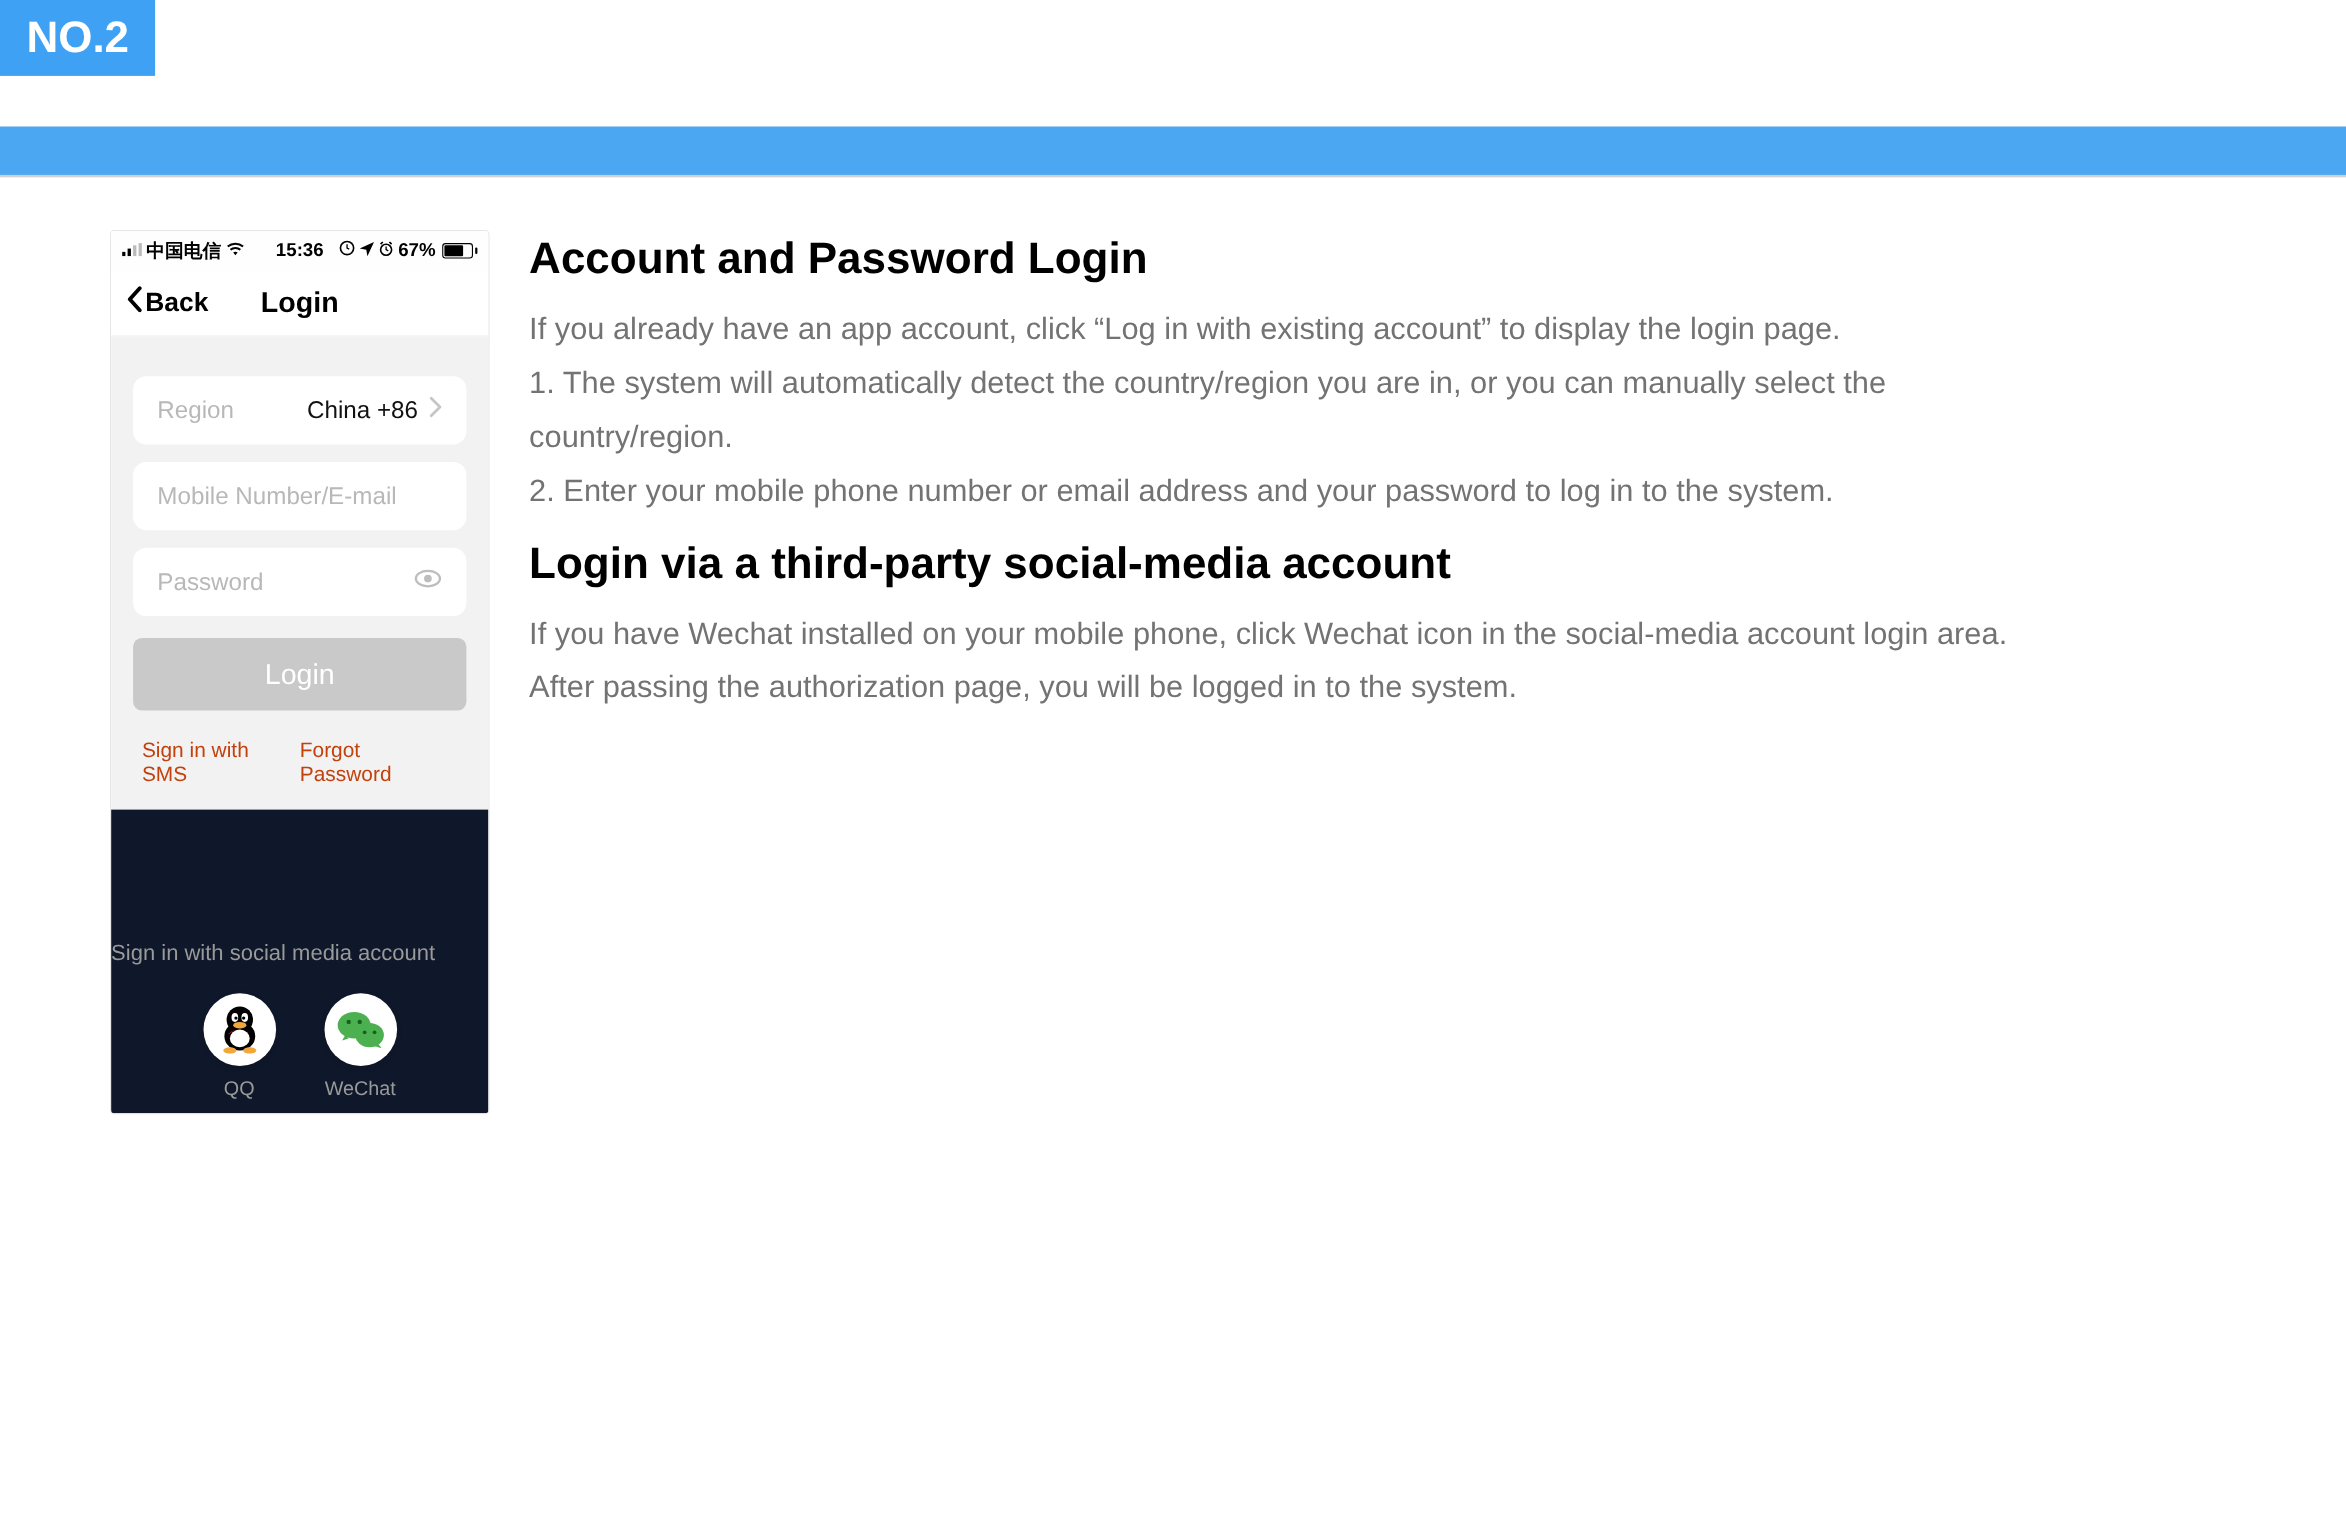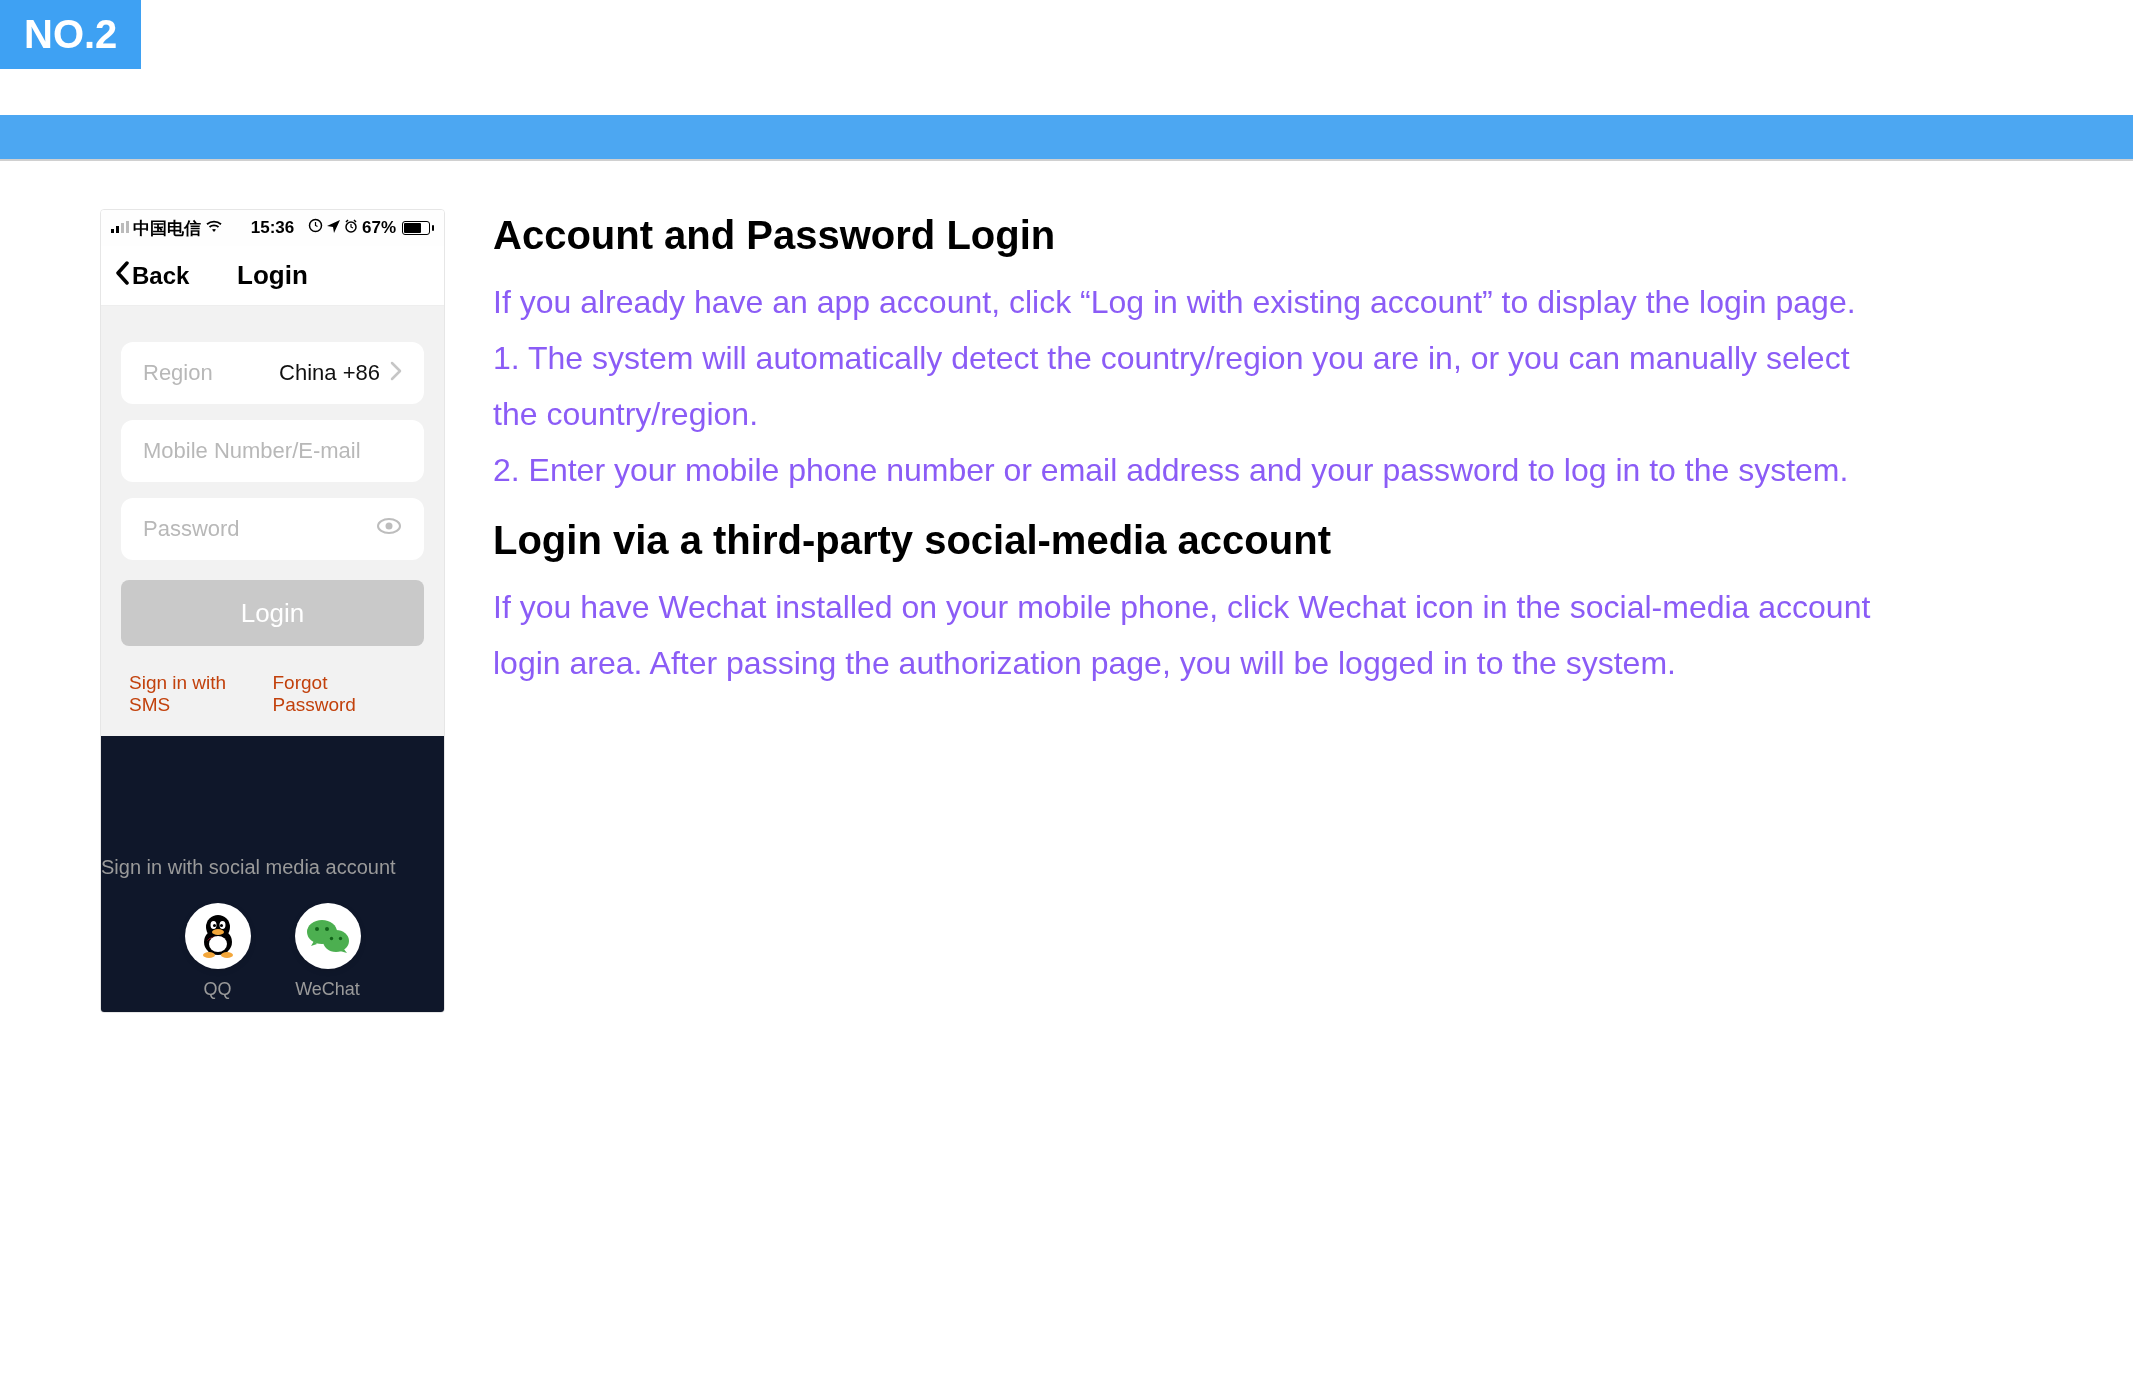--- a/index.html
+++ b/index.html
@@ -110,24 +110,24 @@
   .social-area { background: #0f172a; padding: 120px 0 12px 0; }
   .social-title { color: #9a9a9a; font-size: 20px; margin-bottom: 24px; }
   .social-icons { display: flex; justify-content: center; gap: 44px; }
   .social-item { display: flex; flex-direction: column; align-items: center; gap: 10px; }
   .social-circle {
     width: 66px; height: 66px; border-radius: 50%;
     background: #fff; display: flex; align-items: center; justify-content: center;
     box-shadow: 0 2px 6px rgba(0,0,0,0.1);
   }
   .social-label { color: #9a9a9a; font-size: 18px; }
-  .desc { margin-left: 48px; max-width: 1380px; }
+  .desc { margin-left: 36px; max-width: 1380px; }
   .desc h2 { font-size: 40px; font-weight: 700; margin-bottom: 16px; margin-top: 4px; color: #000; }
   .desc h2.second { margin-top: 20px; }
-  .desc p { font-size: 32px; line-height: 1.75; color: #8b5cf6; }
+  .desc p { font-size: 28px; line-height: 1.75; color: #737373; }
   .eye-icon { width: 26px; height: 26px; }
   .battery { display: inline-flex; align-items: center; }
   .battery-body {
     width: 28px; height: 14px; border: 1.5px solid #000; border-radius: 3px;
     position: relative; margin-left: 2px;
   }
   .battery-fill { position: absolute; left: 1px; top: 1px; bottom: 1px; width: 65%; background: #000; border-radius: 1px; }
   .battery-tip { width: 2.5px; height: 6px; background: #000; margin-left: 1.5px; border-radius: 1px; }
 </style>
 </head>

